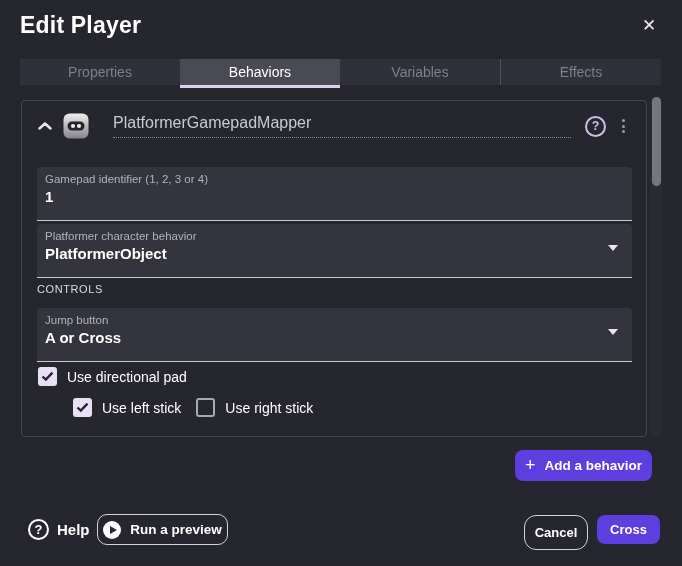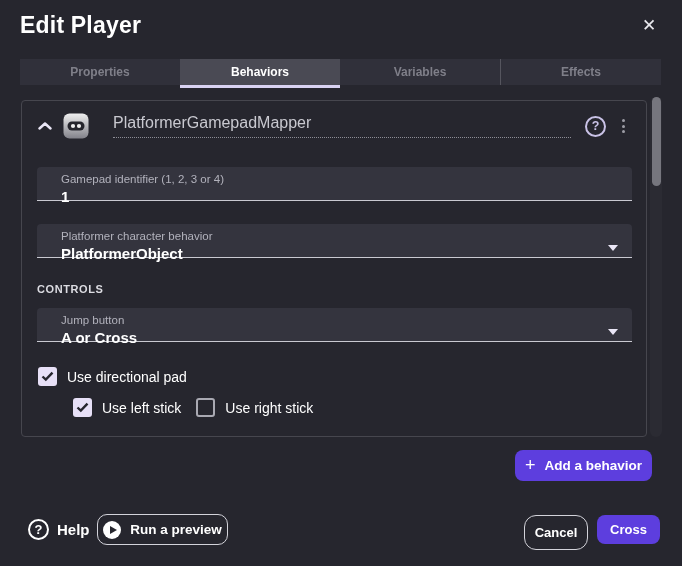--- a/index.html
+++ b/index.html
@@ -9,21 +9,21 @@
   .dialog { position:absolute; inset:0; background:#26262e; }
 
   
   .title { position:absolute; left:20px; top:12px; font-size:23px; font-weight:bold; color:#ffffff; letter-spacing:0.2px; }
   .close-btn { position:absolute; right:22px; top:15px; width:22px; height:22px; color:#e9e9ee;
     font-size:17px; line-height:22px; text-align:center; cursor:pointer; }
 
   
   .tabbar { position:absolute; left:20px; top:59px; width:641px; height:26px; background:#30303a; display:flex; }
   .tab { flex:1; display:flex; align-items:center; justify-content:center;
-    font-size:12px; font-weight:bold; color:#7f7f89; position:relative; cursor:pointer; }
+    font-size:14px; font-weight:normal; color:#7f7f89; position:relative; cursor:pointer; }
   .tab.active { background:#4a4a54; color:#ffffff; }
   .tab.active::after { content:""; position:absolute; left:0; right:0; top:100%; height:3px; background:#d9d2f2; }
   .tab.divided { border-left:1px solid #55555e; }
 
   
   .content-box { position:absolute; left:21px; top:100px; width:626px; height:337px;
     border:1px solid #46464e; border-radius:4px; background:#26262e; }
 
   
   .bhv-header { position:absolute; left:15px; right:14px; top:11px; height:28px; display:flex; align-items:center; }
@@ -31,29 +31,29 @@
   .bhv-icon { width:26px; height:26px; margin-left:10px; }
   .bhv-name { flex:1; margin-left:24px; margin-right:14px; font-size:16px; color:#c9c9d0;
     border-bottom:1px dotted #8d8d96; padding-bottom:5px; cursor:text; white-space:nowrap; overflow:hidden; }
   .help-circle { width:21px; height:21px; border:2px solid #c9c2e6; border-radius:50%;
     color:#c9c2e6; font-size:12.5px; font-weight:bold; display:flex; align-items:center; justify-content:center; cursor:pointer; }
   .kebab { width:18px; height:20px; margin-left:8px; display:flex; flex-direction:column;
     align-items:center; justify-content:center; gap:2.5px; cursor:pointer; }
   .kebab i { width:3px; height:3px; border-radius:50%; background:#9d9da6; }
 
   
-  .field { position:absolute; left:15px; width:595px; height:34px; background:#34343e;
-    border-bottom:1px solid #c9c9d1; border-radius:4px 4px 0 0; padding:6px 12px 0 24px; cursor:text; }
+  .field { position:absolute; left:15px; width:595px; height:54px; background:#34343e;
+    border-bottom:1px solid #c9c9d1; border-radius:4px 4px 0 0; padding:6px 12px 0 8px; cursor:text; }
   .field-label { font-size:11.5px; color:#b2b2bc; }
   .field-value { font-size:15px; font-weight:bold; color:#ffffff; margin-top:3px; }
   .field.select { cursor:pointer; }
   .caret { position:absolute; right:14px; top:21px; width:0; height:0;
     border-left:5.5px solid transparent; border-right:5.5px solid transparent; border-top:6px solid #eae6f6; }
 
-  .section-label { position:absolute; left:15px; top:182px; font-size:11px; font-weight:bold;
+  .section-label { position:absolute; left:15px; top:182px; font-size:11px; font-weight:normal;
     color:#dcdce2; letter-spacing:0.6px; }
 
   
   .cbrow { position:absolute; left:16px; display:flex; align-items:center; }
   .cb-group { display:flex; align-items:center; }
   .cb-group + .cb-group { margin-left:15px; }
   .cb { width:19px; height:19px; border-radius:3px; display:flex; align-items:center; justify-content:center; cursor:pointer; }
   .cb.checked { background:#e7e0f7; }
   .cb.unchecked { width:19px; height:19px; border:2px solid #a9a9b2; border-radius:3px; background:transparent; }
   .cb-label { margin-left:10px; font-size:14px; font-weight:normal; color:#ffffff; }

